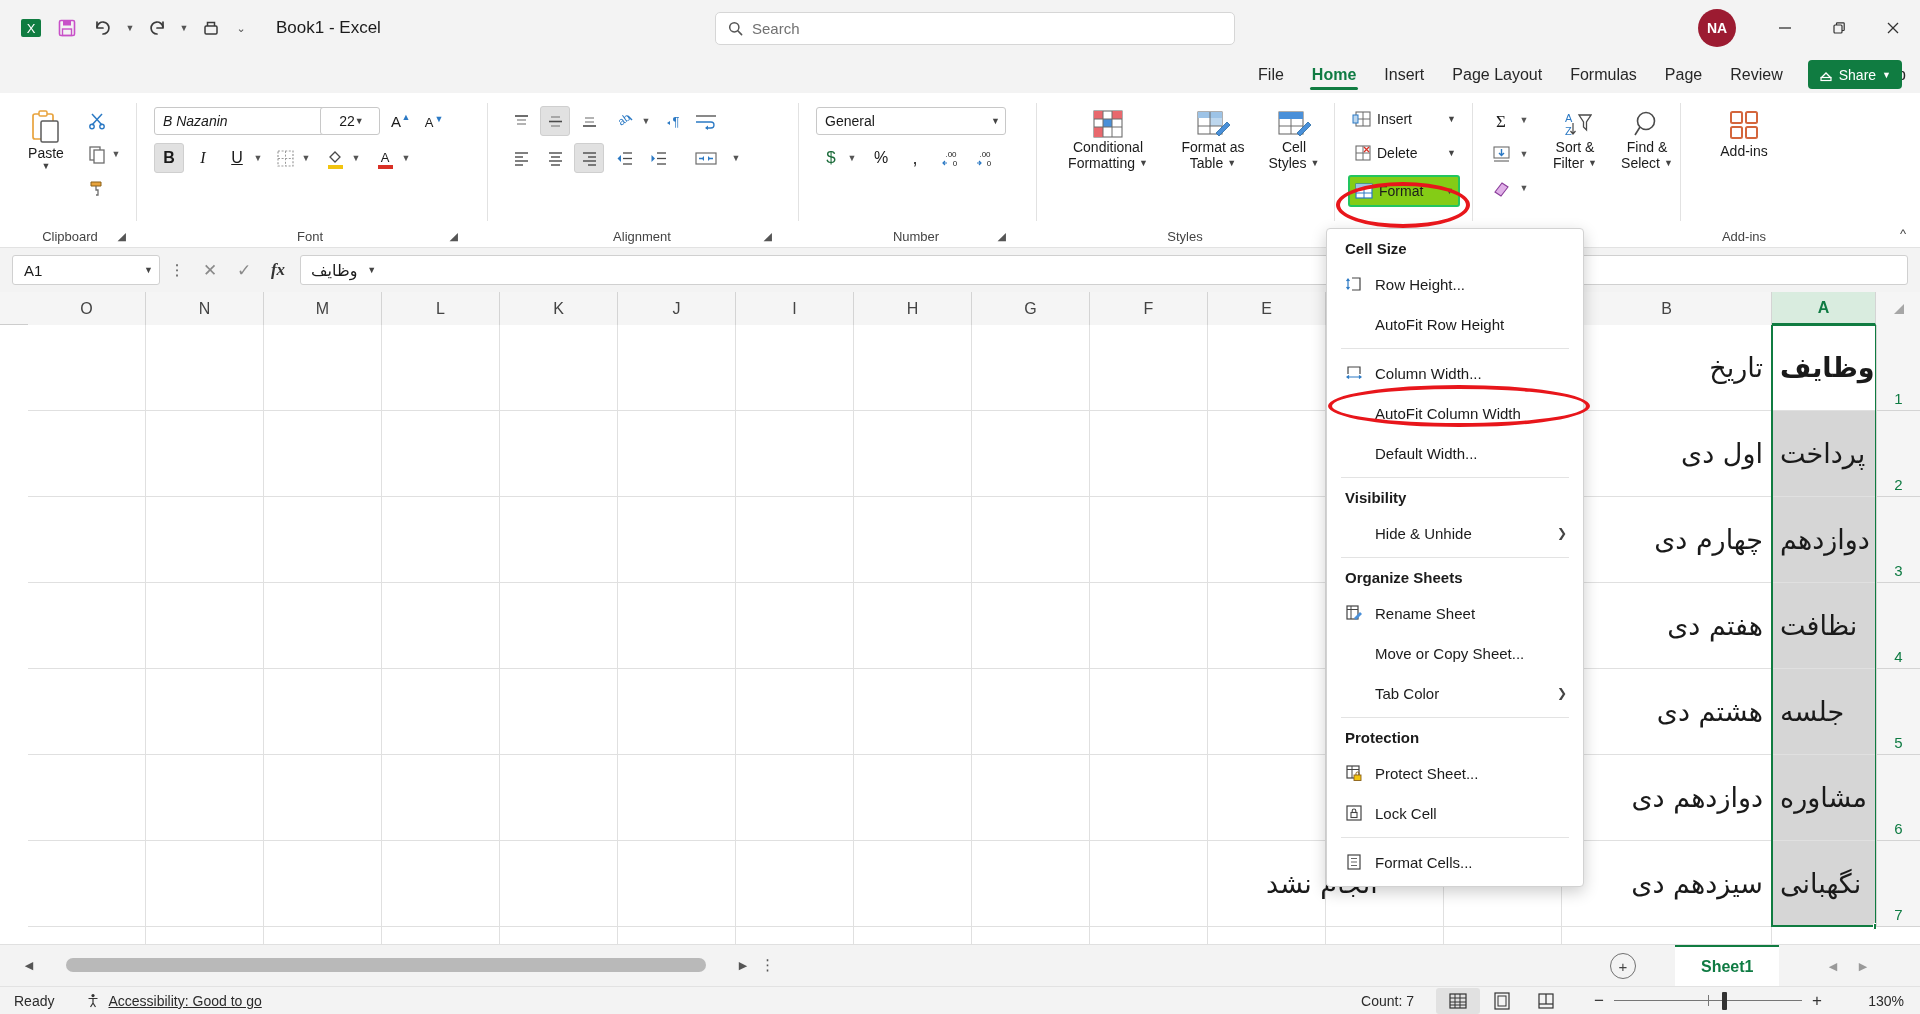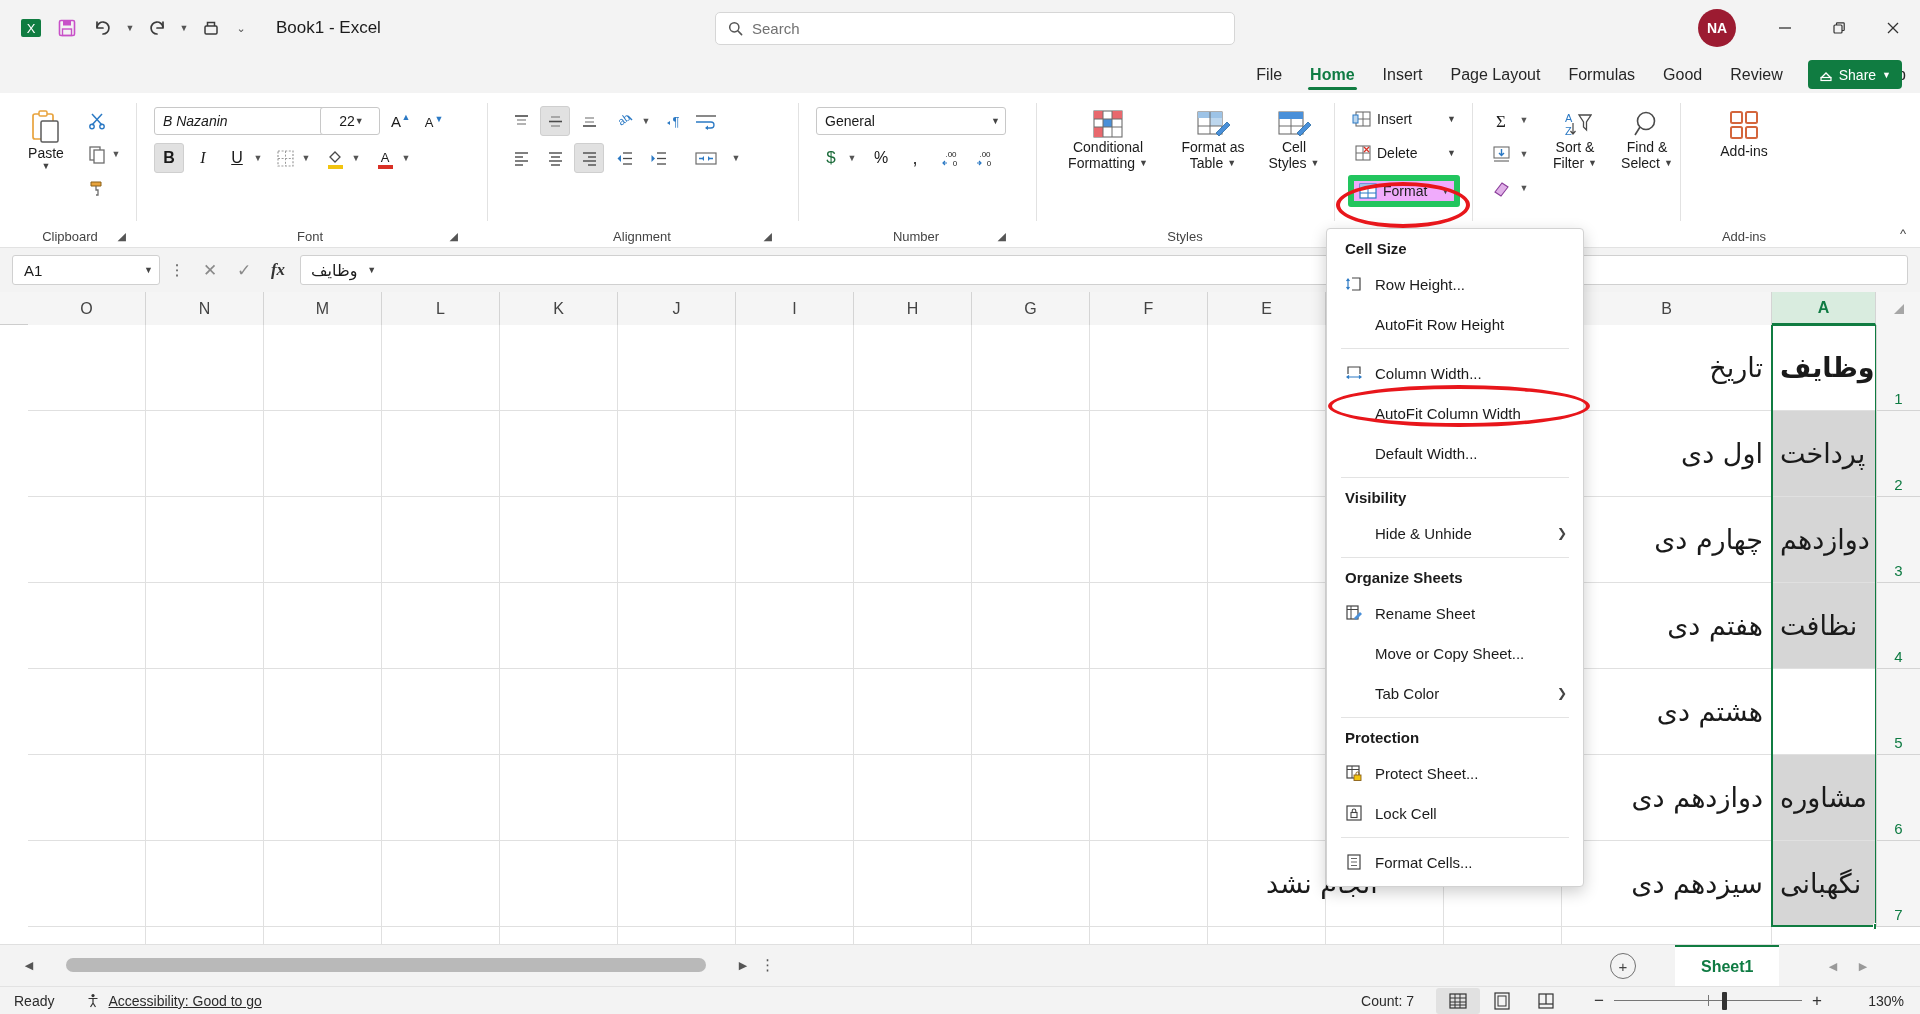--- a/index.html
+++ b/index.html
@@ -305,21 +305,21 @@
       </div>
     </div>
   </div>
 
   <div class="tabrow">
     <div class="tab">File</div>
     <div class="tab active">Home</div>
     <div class="tab">Insert</div>
     <div class="tab">Page Layout</div>
     <div class="tab">Formulas</div>
-    <div class="tab">Good</div>
+    <div class="tab">Page</div>
     <div class="tab">Review</div>
     <div class="tab">View</div>
     <div class="tab">Help</div>
     <div class="sharebtn">
       <svg width="14" height="14" viewBox="0 0 14 14">
           <path d="M2 10 L7 5 L12 10" fill="none" stroke="#fff" stroke-width="1.4"></path>
           <rect x="2" y="9.5" width="10" height="3" fill="none" stroke="#fff" stroke-width="1.2"></rect>
         </svg>
       <span>Share</span>
       <span class="caret" style="color:#fff">▼</span>
@@ -623,21 +623,21 @@
       <div class="smbtn" style="position:absolute;left:10px;top:48px;width:112px;">
         <svg width="20" height="20" viewBox="0 0 20 20">
             <rect x="4" y="3" width="14" height="14" fill="#fff" stroke="#6d6d6d" stroke-width="1.1"></rect>
             <line x1="11" y1="3" x2="11" y2="17" stroke="#6d6d6d" stroke-width="1"></line>
             <line x1="4" y1="10" x2="18" y2="10" stroke="#6d6d6d" stroke-width="1"></line>
             <path d="M12 4 L17 9 M17 4 L12 9" stroke="#d93025" stroke-width="1.3"></path>
           </svg>
         <span>Delete</span>
         <span class="caret" style="margin-left:auto;">▼</span>
       </div>
-      <div class="smbtn" style="position:absolute;left:10px;top:82px;width:112px;background:#f0abfc;border:6px solid #22c55e;height:32px;">
+      <div class="smbtn" style="position:absolute;left:10px;top:82px;width:112px;background:#84cc16;border:2px solid #22c55e;height:32px;">
         <svg width="20" height="20" viewBox="0 0 20 20">
             <rect x="2" y="3" width="16" height="14" fill="#fff" stroke="#2b79c4" stroke-width="1.2"></rect>
             <rect x="2" y="3" width="16" height="4" fill="#9dc3e6"></rect>
             <line x1="10" y1="7" x2="10" y2="17" stroke="#2b79c4" stroke-width="1"></line>
             <line x1="2" y1="12" x2="18" y2="12" stroke="#2b79c4" stroke-width="1"></line>
           </svg>
         <span>Format</span>
         <span class="caret" style="margin-left:auto;">▼</span>
       </div>
 
@@ -798,20 +798,21 @@
       <div class="cell" style="left:1534px;top:344px;width:209px;height:85px;">هشتم دی</div>
       <div class="cell" style="left:1500px;top:430px;width:243px;height:85px;">دوازدهم دی</div>
       <div class="cell" style="left:1500px;top:516px;width:243px;height:85px;">سیزدهم دی</div>
 
       <div class="cell" style="left:1230px;top:516px;width:260px;height:85px;justify-content:flex-end;">انجام نشد</div>
 
       <div class="cell colA first" style="left:1744px;top:0;width:104px;height:85px;font-weight:bold;">وظایف</div>
       <div class="cell colA" style="left:1744px;top:86px;width:104px;height:85px;">پرداخت</div>
       <div class="cell colA" style="left:1744px;top:172px;width:104px;height:85px;">دوازدهم</div>
       <div class="cell colA" style="left:1744px;top:258px;width:104px;height:85px;">نظافت</div>
+      <div class="cell colA" style="left:1744px;top:344px;width:104px;height:85px;">جلسه</div>
       <div class="cell colA" style="left:1744px;top:430px;width:104px;height:85px;">مشاوره</div>
       <div class="cell colA" style="left:1744px;top:516px;width:104px;height:85px;">نگهبانی</div>
 
       <div class="selbox" style="left:1743px;top:-1px;width:106px;height:603px;"></div>
       <div class="selhandle" style="left:1845px;top:598px;"></div>
     </div>
   </div>
 
   <div class="menu">
 

